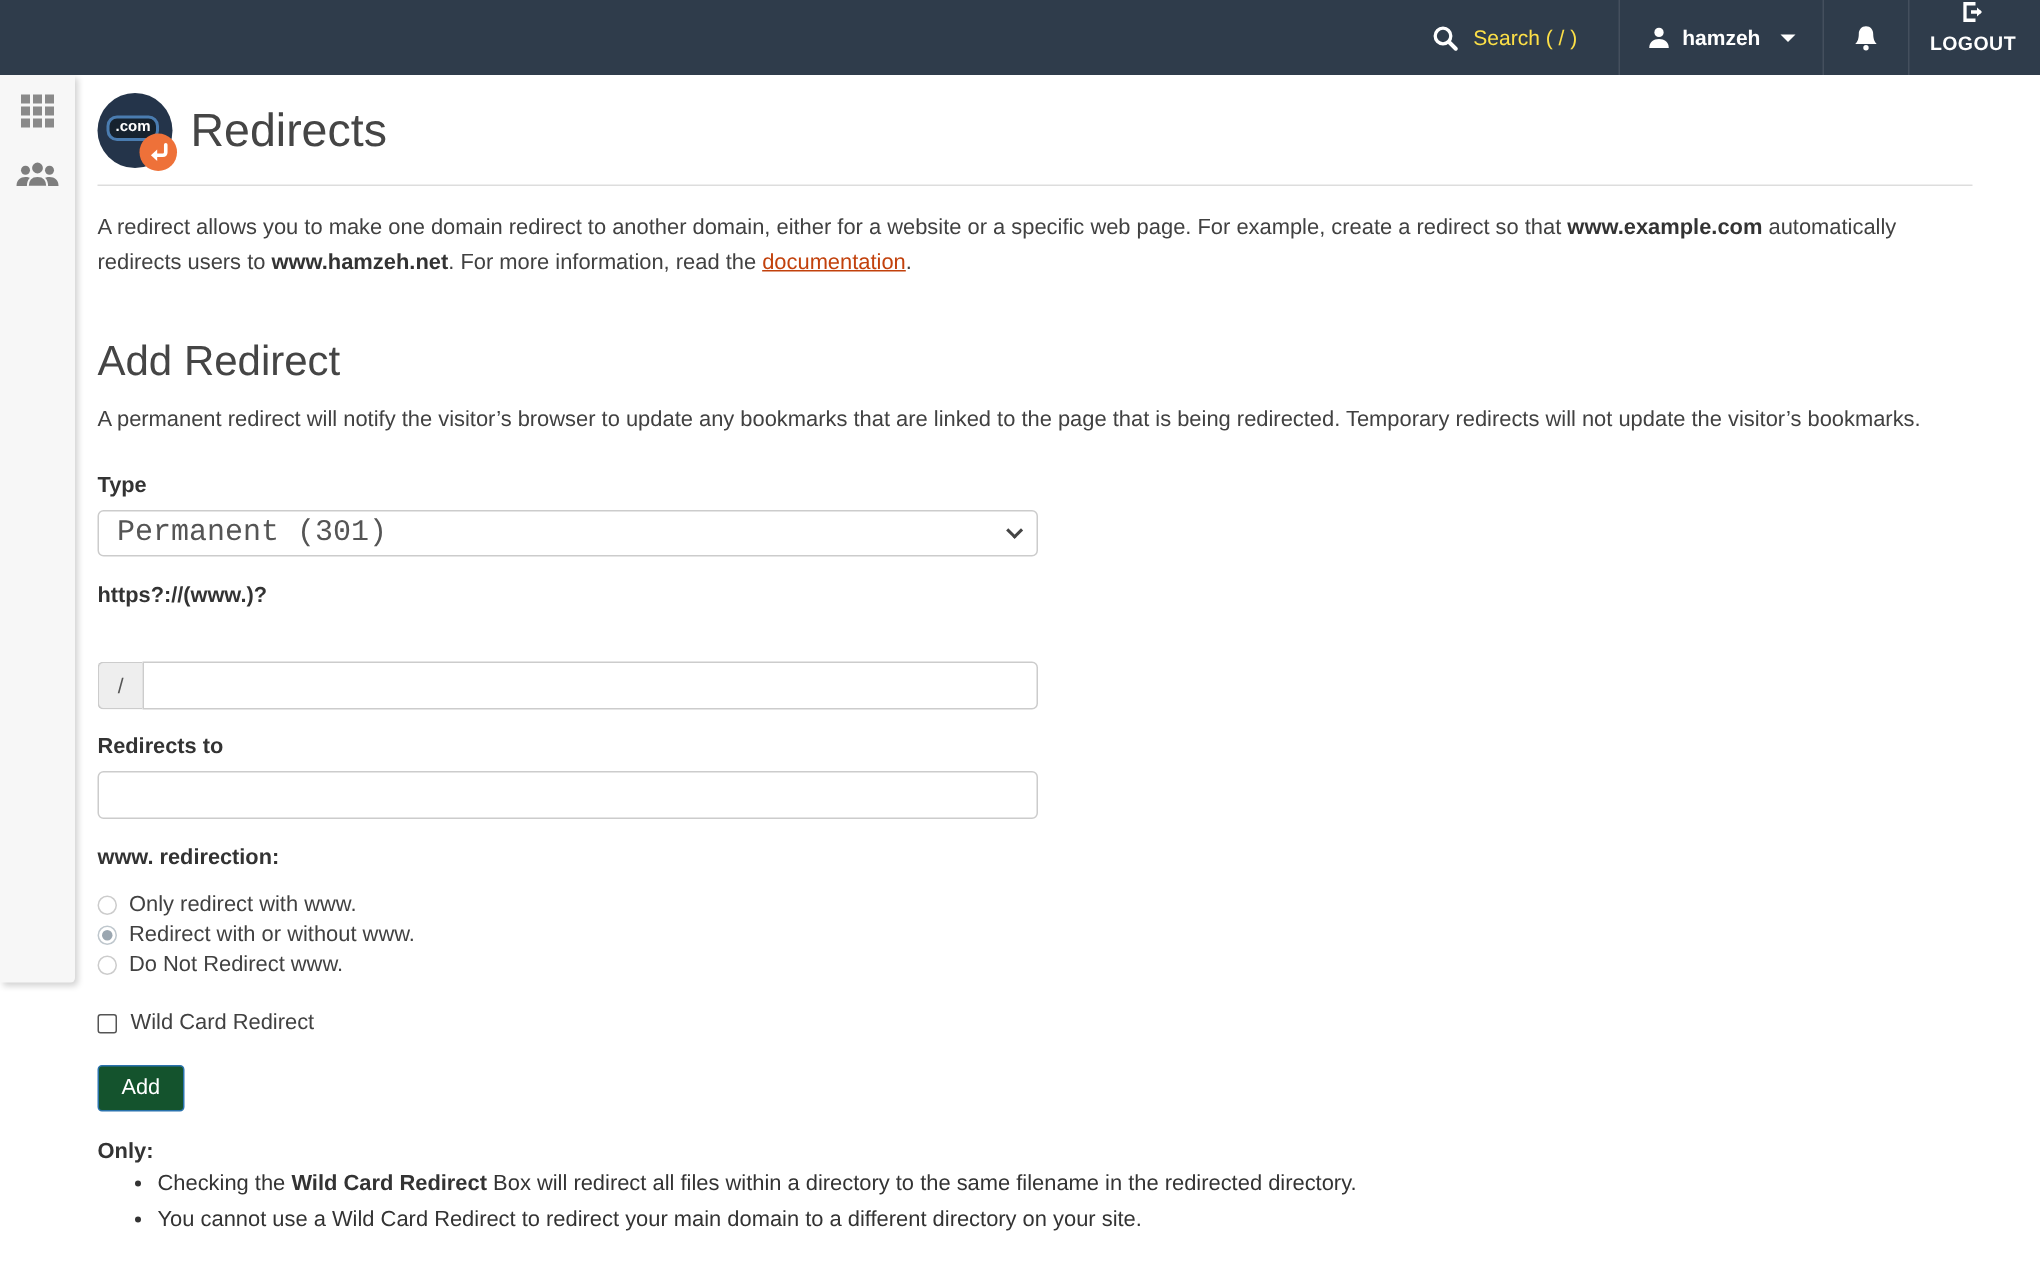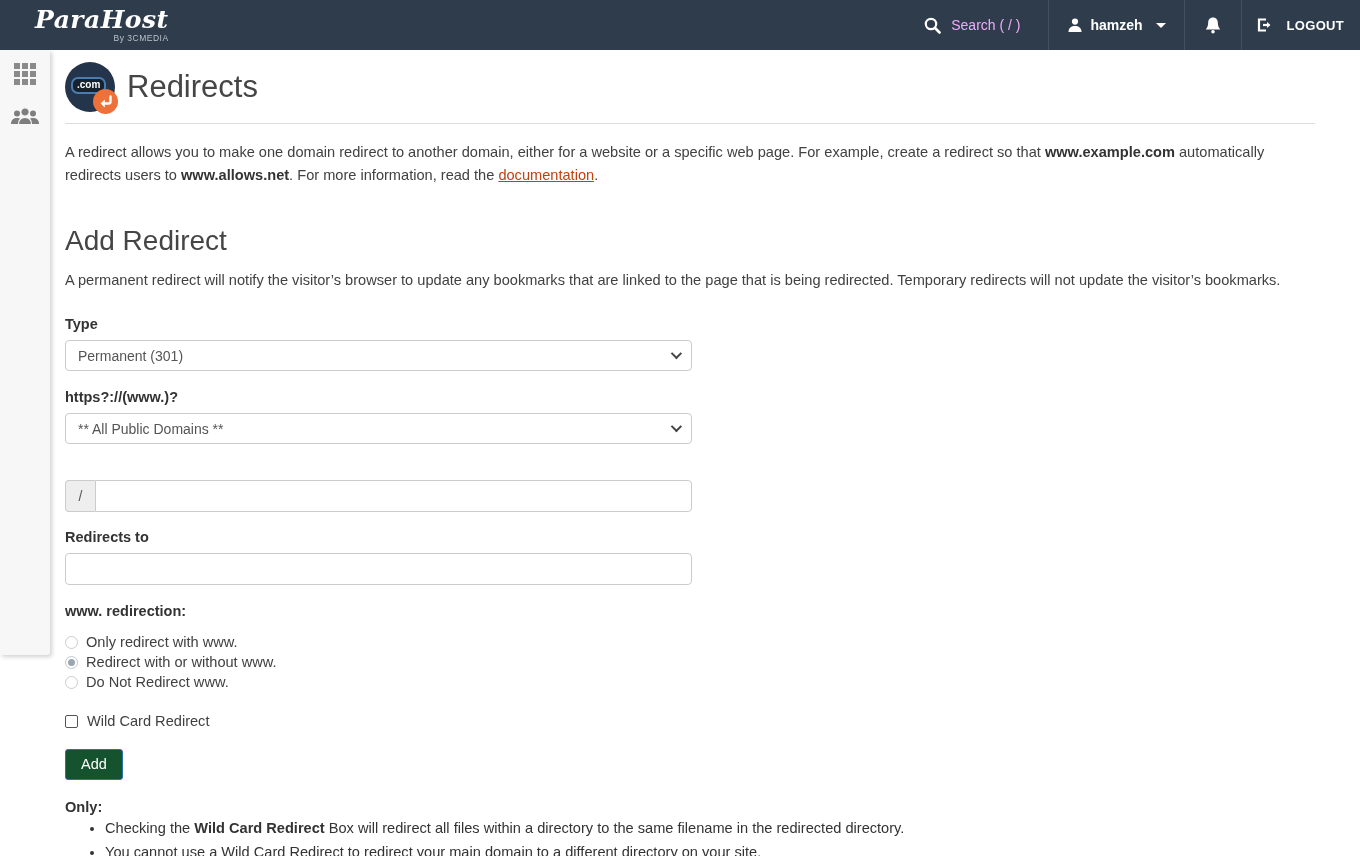--- a/index.html
+++ b/index.html
@@ -25,30 +25,30 @@
     font-size: 25px; letter-spacing: .5px;
   }
   .logo .byline {
     font-size: 8.5px; color: #b9c2ca; text-align: right;
     margin-top: 2px; letter-spacing: .5px;
   }
   .topbar-right { margin-left: auto; display: flex; align-items: stretch; height: 50px; }
   .tb-item { display: flex; align-items: center; color: #fff; }
   .tb-sep { width: 1px; background: rgba(255,255,255,.10); height: 50px; }
   .search-box { padding: 0 28px 0 20px; cursor: pointer; }
-  .search-box .ph { color: #f0abfc; font-size: 14px; margin-left: 10px; }
+  .search-box .ph { color: #fde047; font-size: 14px; margin-left: 10px; }
   .user-box { padding: 0 18px; gap: 7px; cursor: pointer; }
   .user-box .uname { font-size: 14px; font-weight: 700; }
   .caret-down {
     width: 0; height: 0; margin-left: 6px;
     border-left: 5px solid transparent; border-right: 5px solid transparent;
     border-top: 5px solid #fff;
   }
   .bell-box { padding: 0 19px; cursor: pointer; }
-  .logout-box { padding: 0 16px 0 14px; gap: 15px; cursor: pointer; }
+  .logout-box { padding: 0 16px 0 14px; gap: 5px; cursor: pointer; flex-direction: column; }
   .logout-box .lbl { font-size: 13px; font-weight: 700; letter-spacing: .3px; }
   .tb-icon { display: inline-flex; }
 
   
   .sidebar {
     position: absolute; top: 50px; left: 0; width: 50px; height: 605px;
     background: #f7f7f7;
     box-shadow: 2px 2px 4px rgba(0,0,0,.18);
     border-radius: 0 0 3px 0;
     display: flex; flex-direction: column; align-items: center;
@@ -95,21 +95,21 @@
 
   
   .form { width: 627px; margin-top: 24px; }
   .f-label { display: block; font-size: 14.5px; font-weight: 700; color: #333; margin-bottom: 8px; }
   .sel-wrap { position: relative; margin-bottom: 18px; }
   select.f-select {
     -webkit-appearance: none; appearance: none;
     width: 100%; height: 31px;
     border: 1px solid #ccc; border-radius: 4px;
     background: #fff; color: #555;
-    font-family: Liberation Sans, sans-serif; font-size: 14px;
+    font-family: Liberation Mono, monospace; font-size: 20px;
     padding: 0 34px 0 12px; outline: none; cursor: pointer;
   }
   .sel-chevron {
     position: absolute; right: 13px; top: 11px; pointer-events: none;
     width: 8px; height: 8px;
     border-right: 2.5px solid #444; border-bottom: 2.5px solid #444;
     transform: rotate(45deg) translateY(-2px);
   }
   .path-group { display: flex; margin-top: 36px; }
   .prefix {
@@ -156,24 +156,20 @@
   
   .note { margin-top: 19px; font-size: 14.6px; color: #333; }
   .note .note-label { font-weight: 700; }
   .note ul { margin-top: 4px; padding-left: 40px; }
   .note li { line-height: 1.27; margin-bottom: 5px; color: #333; }
 </style>
 </head>
 <body>
 
 <header class="topbar">
-  <div class="logo">
-    <div class="brand">ParaHost</div>
-    <div class="byline">By 3CMEDIA</div>
-  </div>
   <div class="topbar-right">
     <div class="tb-item search-box">
       <span class="tb-icon">
         <svg width="17" height="17" viewBox="0 0 17 17">
             <circle cx="7" cy="7" r="5.2" fill="none" stroke="#ffffff" stroke-width="2.2"></circle>
             <line x1="11" y1="11" x2="15.5" y2="15.5" stroke="#ffffff" stroke-width="2.6" stroke-linecap="round"></line>
           </svg>
       </span>
       <span class="ph">Search ( / )</span>
     </div>
@@ -245,42 +241,36 @@
             <path d="M12.5 1.5 L12.5 6.5 Q12.5 8.5 10.5 8.5 L5.5 8.5" fill="none" stroke="#ffffff" stroke-width="2.4" stroke-linecap="round"></path>
             <path d="M6.8 4.6 L2.6 8.5 L6.8 12.4 Z" fill="#ffffff"></path>
           </svg>
       </span>
     </div>
     <h1 class="page-title">Redirects</h1>
   </div>
 
   <hr class="title-hr">
 
-  <p class="intro"><span>A redirect allows you to make one domain redirect to another domain, either for a website or a specific web page. For example, create a redirect so that </span><b>www.example.com</b><span> automatically redirects users to </span><b>www.allows.net</b><span>. For more information, read the </span><a class="doc-link">documentation</a><span>.</span></p>
+  <p class="intro"><span>A redirect allows you to make one domain redirect to another domain, either for a website or a specific web page. For example, create a redirect so that </span><b>www.example.com</b><span> automatically redirects users to </span><b>www.hamzeh.net</b><span>. For more information, read the </span><a class="doc-link">documentation</a><span>.</span></p>
 
   <h2 class="section-title">Add Redirect</h2>
   <p class="desc">A permanent redirect will notify the visitor’s browser to update any bookmarks that are linked to the page that is being redirected. Temporary redirects will not update the visitor’s bookmarks.</p>
 
   <form class="form">
 
     <label class="f-label" style="margin-top:0;">Type</label>
     <div class="sel-wrap">
       <select class="f-select">
         <option>Permanent (301)</option>
       </select>
       <span class="sel-chevron"></span>
     </div>
 
     <label class="f-label">https?://(www.)?</label>
-    <div class="sel-wrap" style="margin-bottom:0;">
-      <select class="f-select">
-        <option>** All Public Domains **</option>
-      </select>
-      <span class="sel-chevron"></span>
-    </div>
 
     <div class="path-group">
       <span class="prefix">/</span>
       <input type="text" class="f-input" style="">
     </div>
 
     <div class="redirects-to">
       <label class="f-label">Redirects to</label>
       <input type="text" class="f-input" style="">
     </div>

